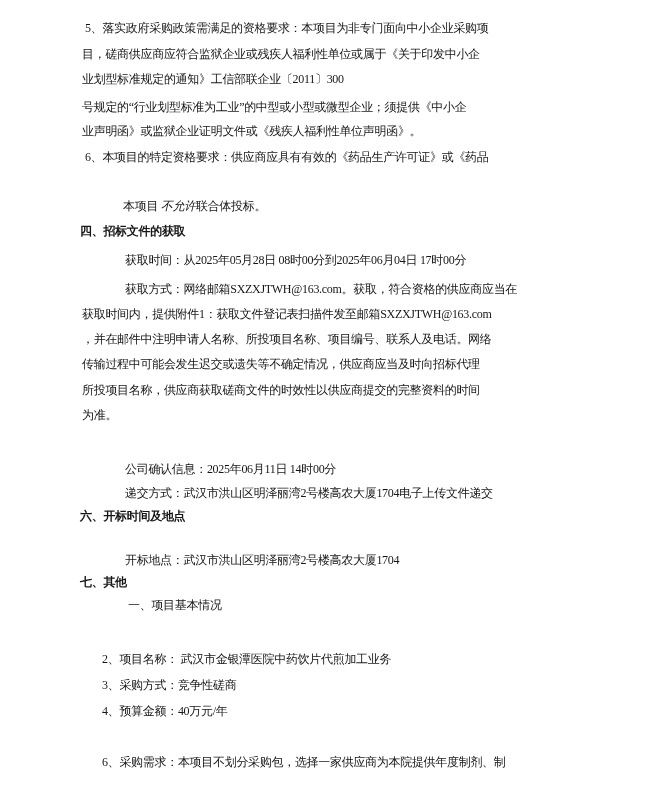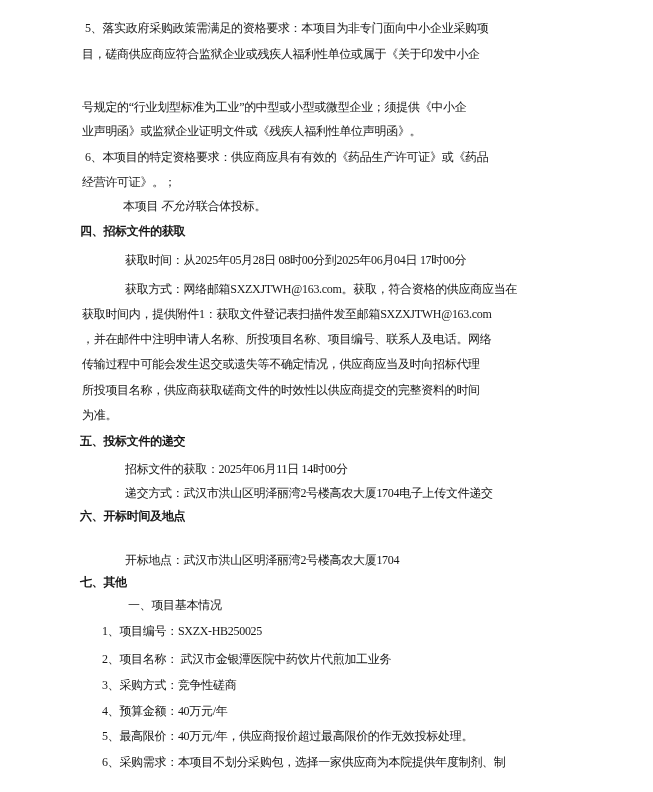--- a/index.html
+++ b/index.html
@@ -22,47 +22,44 @@
   .b { font-weight: 700; }
   .em { font-style: italic; }
 </style>
 </head>
 <body>
 
 <div class="page">
 
   <div class="ln" style="top:18px;left:85px">5、落实政府采购政策需满足的资格要求：本项目为非专门面向中小企业采购项</div>
   <div class="ln" style="top:44px;left:82px">目，磋商供应商应符合监狱企业或残疾人福利性单位或属于《关于印发中小企</div>
+  <div class="ln" style="top:69px;left:82px">业划型标准规定的通知》工信部联企业〔2011〕300</div>
   <div class="ln" style="top:97px;left:82px">号规定的“行业划型标准为工业”的中型或小型或微型企业；须提供《中小企</div>
   <div class="ln" style="top:121px;left:82px">业声明函》或监狱企业证明文件或《残疾人福利性单位声明函》。</div>
 
   <div class="ln" style="top:147px;left:85px">6、本项目的特定资格要求：供应商应具有有效的《药品生产许可证》或《药品</div>
-  <div class="ln" style="top:172px;left:82px">经营许可证》。；</div>
 
   <div class="ln" style="top:196px;left:123px"><span>本项目 </span><span class="em">不允许</span><span>联合体投标。</span></div>
 
   <div class="ln b" style="top:221px;left:80px">四、招标文件的获取</div>
   <div class="ln" style="top:250px;left:125px">获取时间：从2025年05月28日 08时00分到2025年06月04日 17时00分</div>
   <div class="ln" style="top:279px;left:125px">获取方式：网络邮箱SXZXJTWH@163.com。获取，符合资格的供应商应当在</div>
   <div class="ln" style="top:304px;left:82px">获取时间内，提供附件1：获取文件登记表扫描件发至邮箱SXZXJTWH@163.com</div>
   <div class="ln" style="top:329px;left:82px">，并在邮件中注明申请人名称、所投项目名称、项目编号、联系人及电话。网络</div>
   <div class="ln" style="top:354px;left:82px">传输过程中可能会发生迟交或遗失等不确定情况，供应商应当及时向招标代理</div>
   <div class="ln" style="top:380px;left:82px">所投项目名称，供应商获取磋商文件的时效性以供应商提交的完整资料的时间</div>
   <div class="ln" style="top:405px;left:82px">为准。</div>
 
-  <div class="ln b" style="top:431px;left:80px">五、投标文件的递交</div>
-  <div class="ln" style="top:459px;left:125px">招标文件的获取：2025年06月11日 14时00分</div>
+  <div class="ln" style="top:459px;left:125px">公司确认信息：2025年06月11日 14时00分</div>
   <div class="ln" style="top:483px;left:125px">递交方式：武汉市洪山区明泽丽湾2号楼高农大厦1704电子上传文件递交</div>
 
   <div class="ln b" style="top:506px;left:80px">六、开标时间及地点</div>
   <div class="ln" style="top:550px;left:125px">开标地点：武汉市洪山区明泽丽湾2号楼高农大厦1704</div>
 
   <div class="ln b" style="top:572px;left:80px">七、其他</div>
   <div class="ln" style="top:595px;left:128px">一、项目基本情况</div>
 
-  <div class="ln" style="top:621px;left:102px">1、项目编号：SXZX-HB250025</div>
   <div class="ln" style="top:649px;left:102px">2、项目名称： 武汉市金银潭医院中药饮片代煎加工业务</div>
   <div class="ln" style="top:675px;left:102px">3、采购方式：竞争性磋商</div>
   <div class="ln" style="top:701px;left:102px">4、预算金额：40万元/年</div>
-  <div class="ln" style="top:726px;left:102px">5、最高限价：40万元/年，供应商报价超过最高限价的作无效投标处理。</div>
   <div class="ln" style="top:752px;left:102px">6、采购需求：本项目不划分采购包，选择一家供应商为本院提供年度制剂、制</div>
 
 </div>
 
 </body></html>

